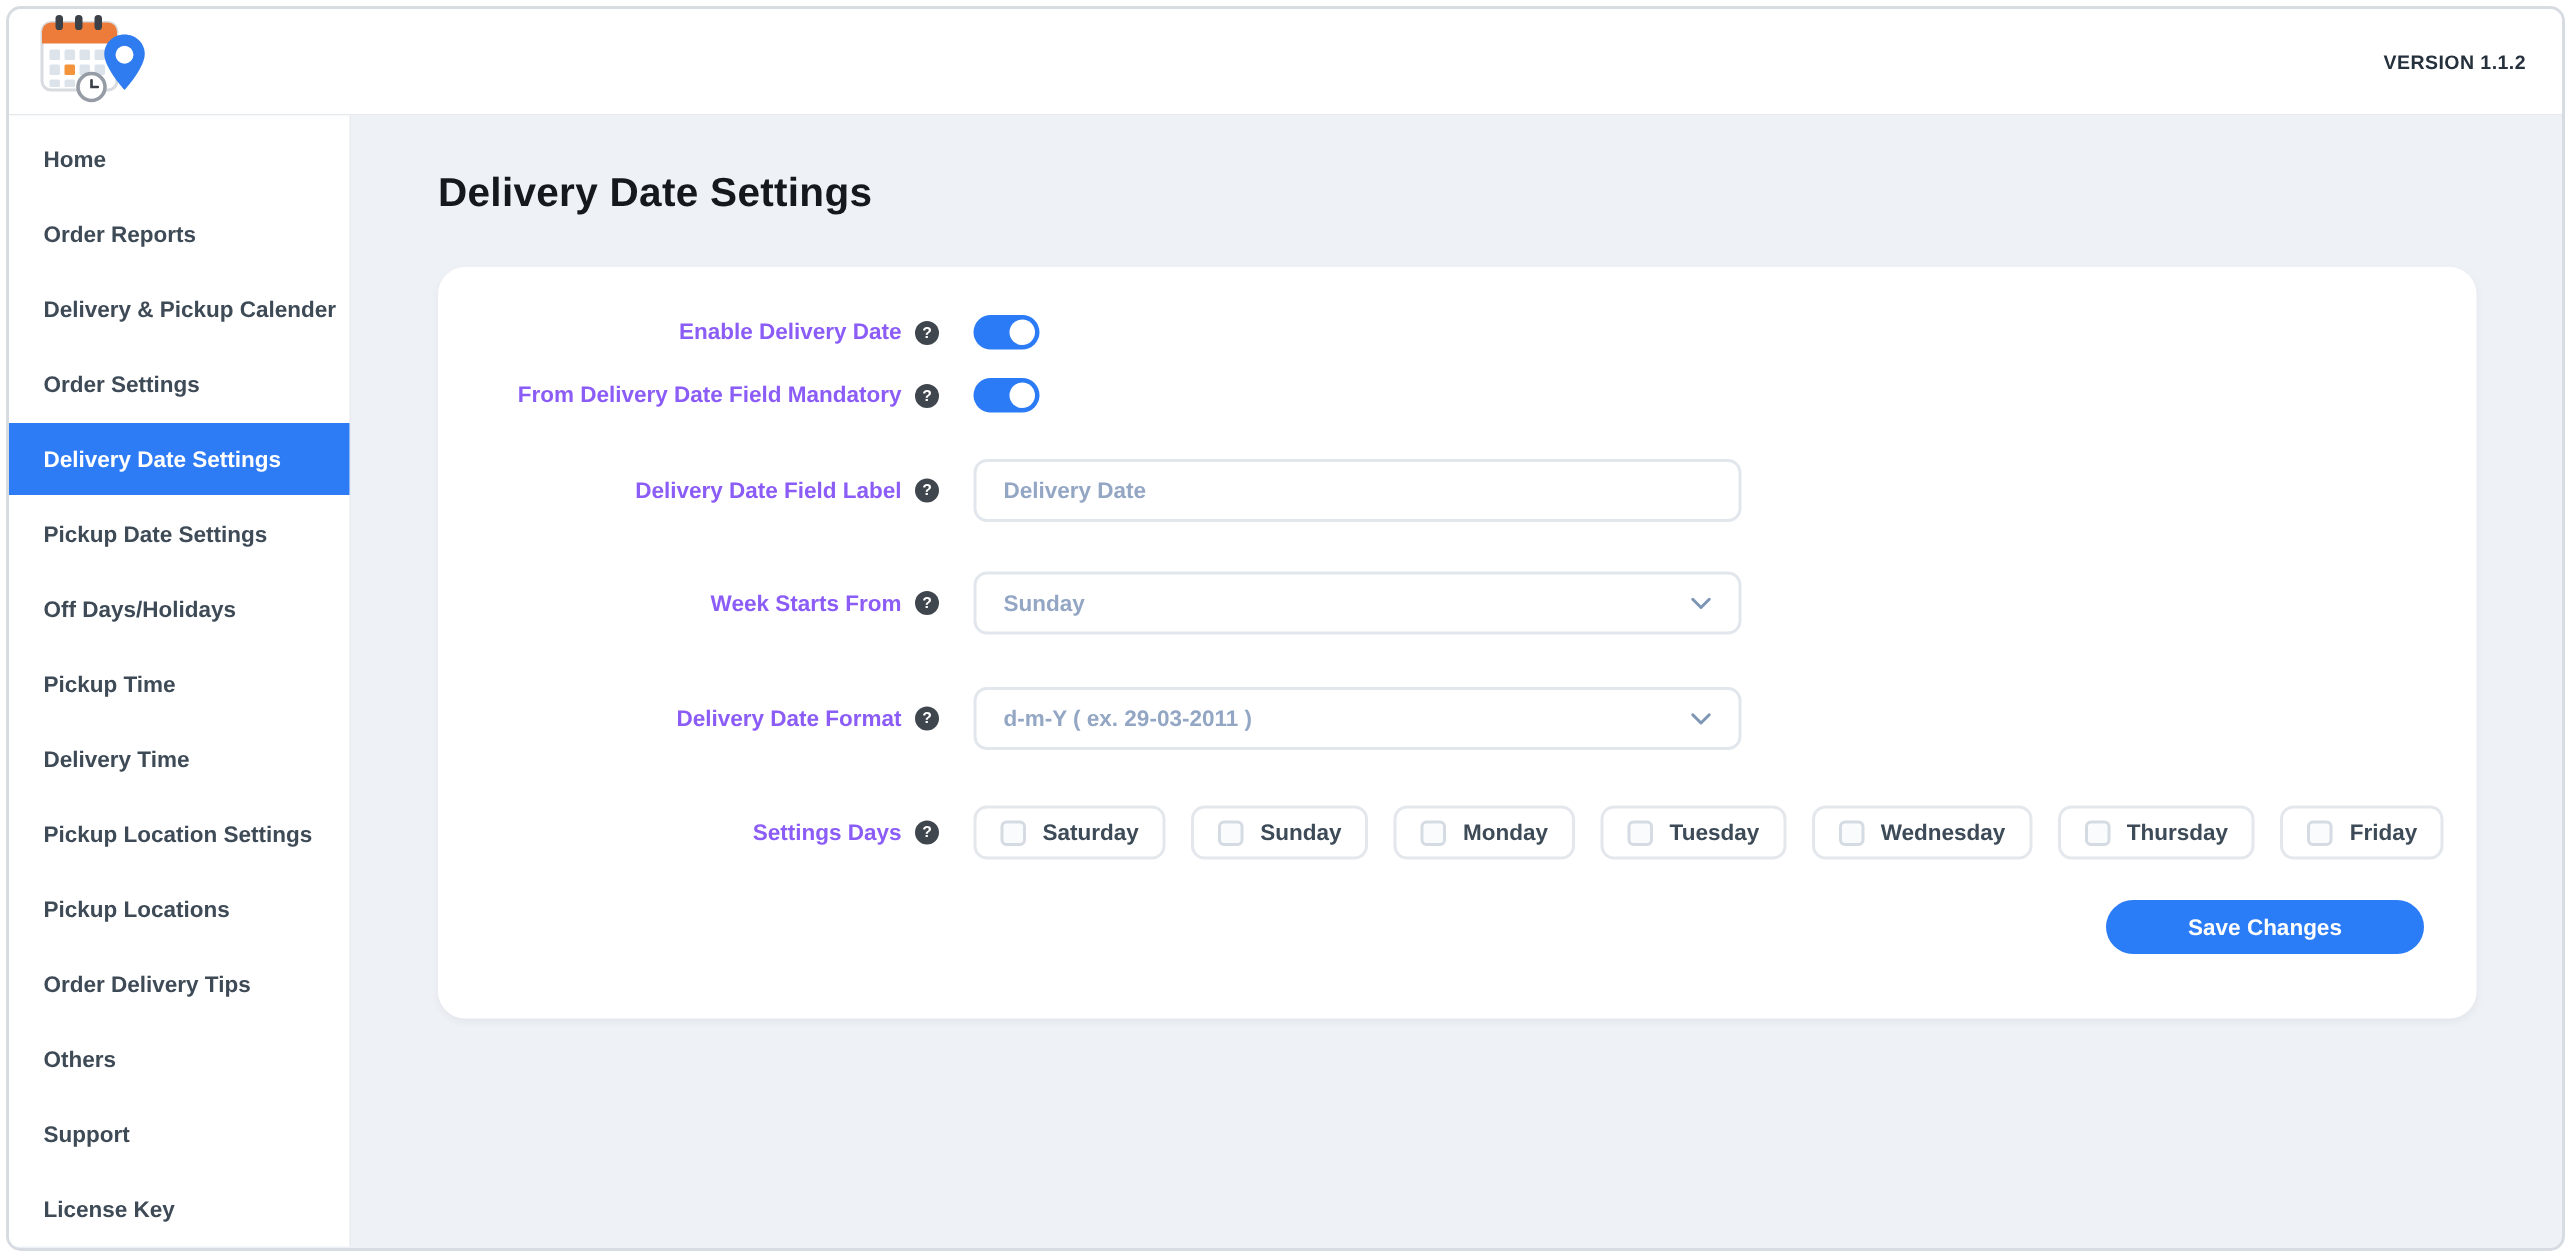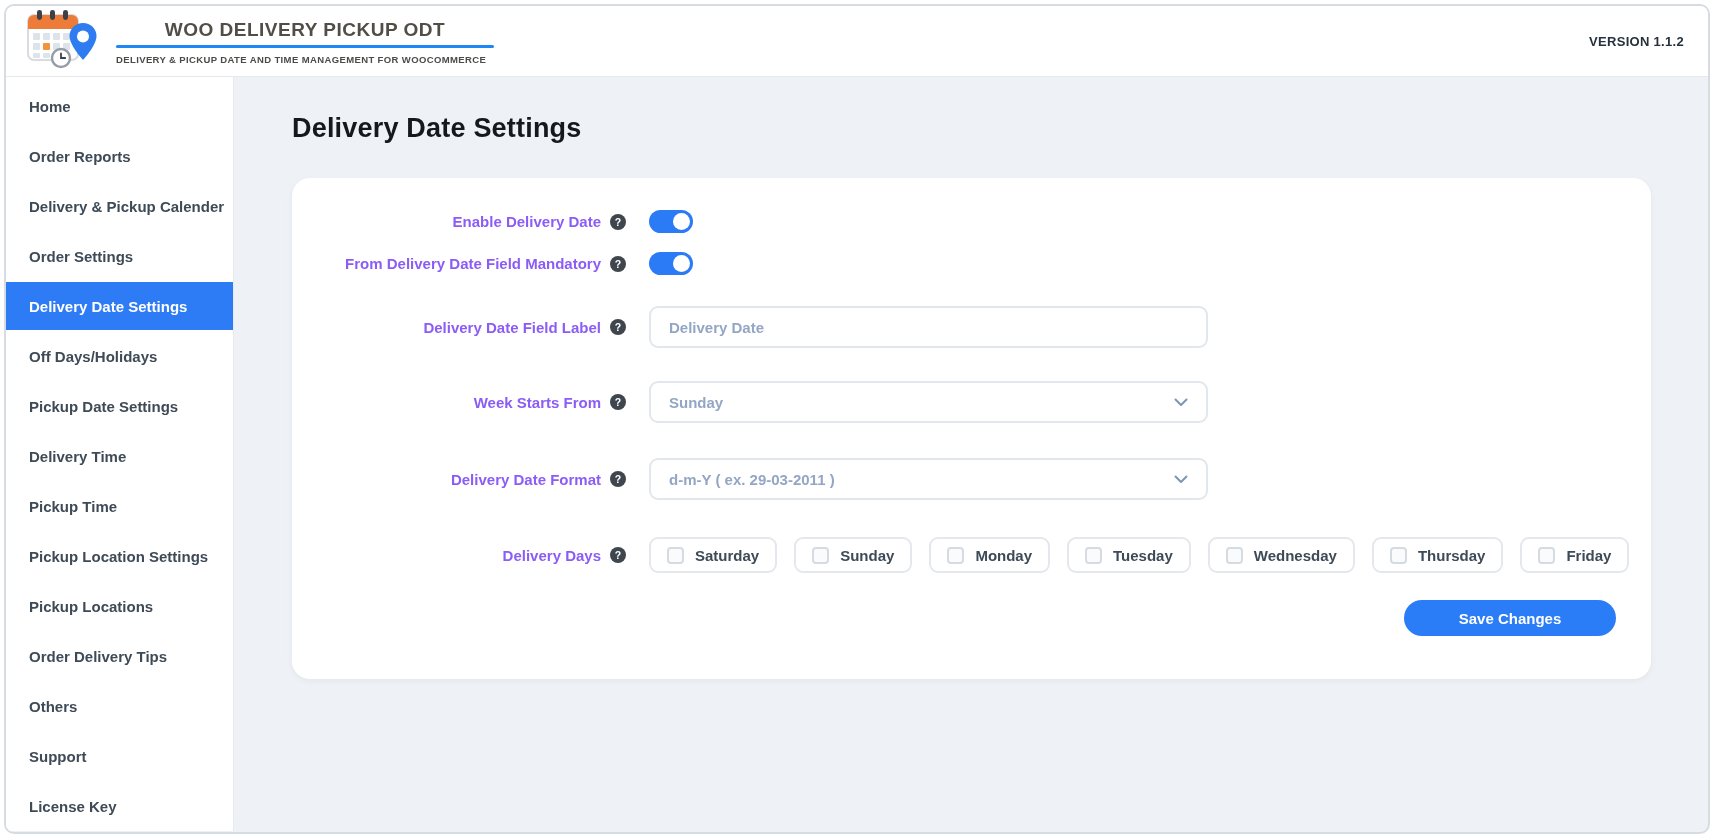--- a/index.html
+++ b/index.html
@@ -41,21 +41,21 @@
   .help { width:16px; height:16px; border-radius:50%; background:#3f464e; color:#fff;
           font-size:10.5px; font-weight:bold; display:flex; align-items:center;
           justify-content:center; flex:0 0 16px; cursor:pointer; }
   .ctrl { margin-left:23px; display:flex; align-items:center; }
 
   .toggle { width:44px; height:23px; border-radius:12px; background:#2b7af6;
             position:relative; cursor:pointer; }
   .toggle .knob { position:absolute; right:3px; top:3px; width:17px; height:17px;
                   border-radius:50%; background:#fff; }
 
-  .field { width:559px; height:42px; border:2px solid #e2e7ed; border-radius:9px;
+  .field { width:512px; height:42px; border:2px solid #e2e7ed; border-radius:9px;
            background:#fff; display:flex; align-items:center; padding:16px 18px;
            font-size:15px; font-weight:bold; color:#93a6c4;
            font-family:"Liberation Sans", sans-serif; }
   input.field::placeholder { color:#93a6c4; opacity:1; }
   .select-box { justify-content:space-between; cursor:pointer; }
 
   .chips { display:flex; gap:17px;text-align:center; }
   .chip { height:36px; border:2px solid #e4e8ed; border-radius:9px; background:#fff;
           display:flex; align-items:center; padding:0 16px; gap:11px; cursor:pointer; }
   .chip .box { width:17px; height:17px; border:2px solid #d5dbe2; border-radius:4px;
@@ -91,40 +91,35 @@
           <rect x="11" y="44" width="7" height="5" rx="1"></rect>
             <rect x="21" y="44" width="7" height="5" rx="1"></rect>
         </g>
         <rect x="21" y="34" width="7" height="7" rx="1" fill="#f3933c"></rect>
         <path d="M61 14 c-7.6 0 -13.5 5.8 -13.5 13 c0 9.4 13.5 24 13.5 24 c0 0 13.5 -14.6 13.5 -24 c0 -7.2 -5.9 -13 -13.5 -13 Z" fill="#2e7cf0"></path>
         <circle cx="61" cy="27.5" r="6" fill="#ffffff"></circle>
         <circle cx="39" cy="49" r="9" fill="#ffffff" stroke="#959ca5" stroke-width="2.4"></circle>
         <path d="M39 44.5 V49 H43.2" fill="none" stroke="#3c4148" stroke-width="1.8" stroke-linecap="round"></path>
       </svg>
     </div>
-    <div class="title-block">
-      <div class="app-title">WOO DELIVERY PICKUP ODT</div>
-      <div class="title-rule"></div>
-      <div class="app-subtitle">DELIVERY &amp; PICKUP DATE AND TIME MANAGEMENT FOR WOOCOMMERCE</div>
-    </div>
     <div class="version">VERSION 1.1.2</div>
   </div>
 
   <div class="body-row">
 
     <div class="sidebar">
       <div class="side-item">Home</div>
       <div class="side-item">Order Reports</div>
       <div class="side-item">Delivery &amp; Pickup Calender</div>
       <div class="side-item">Order Settings</div>
       <div class="side-item active">Delivery Date Settings</div>
+      <div class="side-item">Pickup Date Settings</div>
       <div class="side-item">Off Days/Holidays</div>
-      <div class="side-item">Pickup Date Settings</div>
+      <div class="side-item">Pickup Time</div>
       <div class="side-item">Delivery Time</div>
-      <div class="side-item">Pickup Time</div>
       <div class="side-item">Pickup Location Settings</div>
       <div class="side-item">Pickup Locations</div>
       <div class="side-item">Order Delivery Tips</div>
       <div class="side-item">Others</div>
       <div class="side-item">Support</div>
       <div class="side-item">License Key</div>
     </div>
 
     <div class="main">
       <div class="page-title">Delivery Date Settings</div>
@@ -190,21 +185,21 @@
               <span>d-m-Y ( ex. 29-03-2011 )</span>
               <svg width="14" height="9" viewBox="0 0 14 9">
                   <path d="M1.5 1.5 L7 7 L12.5 1.5" fill="none" stroke="#7d96b5" stroke-width="2" stroke-linecap="round" stroke-linejoin="round"></path>
                 </svg>
             </div>
           </div>
         </div>
 
         <div class="row" style="top:359px; height:36px;">
           <div class="label-wrap">
-            <span class="flabel">Delivery Days</span>
+            <span class="flabel">Settings Days</span>
             <span class="help">?</span>
           </div>
           <div class="ctrl">
             <div class="chips">
               <div class="chip">
                   <span class="box"></span>
                   <span class="txt">Saturday</span>
                 </div>
               <div class="chip">
                   <span class="box"></span>

